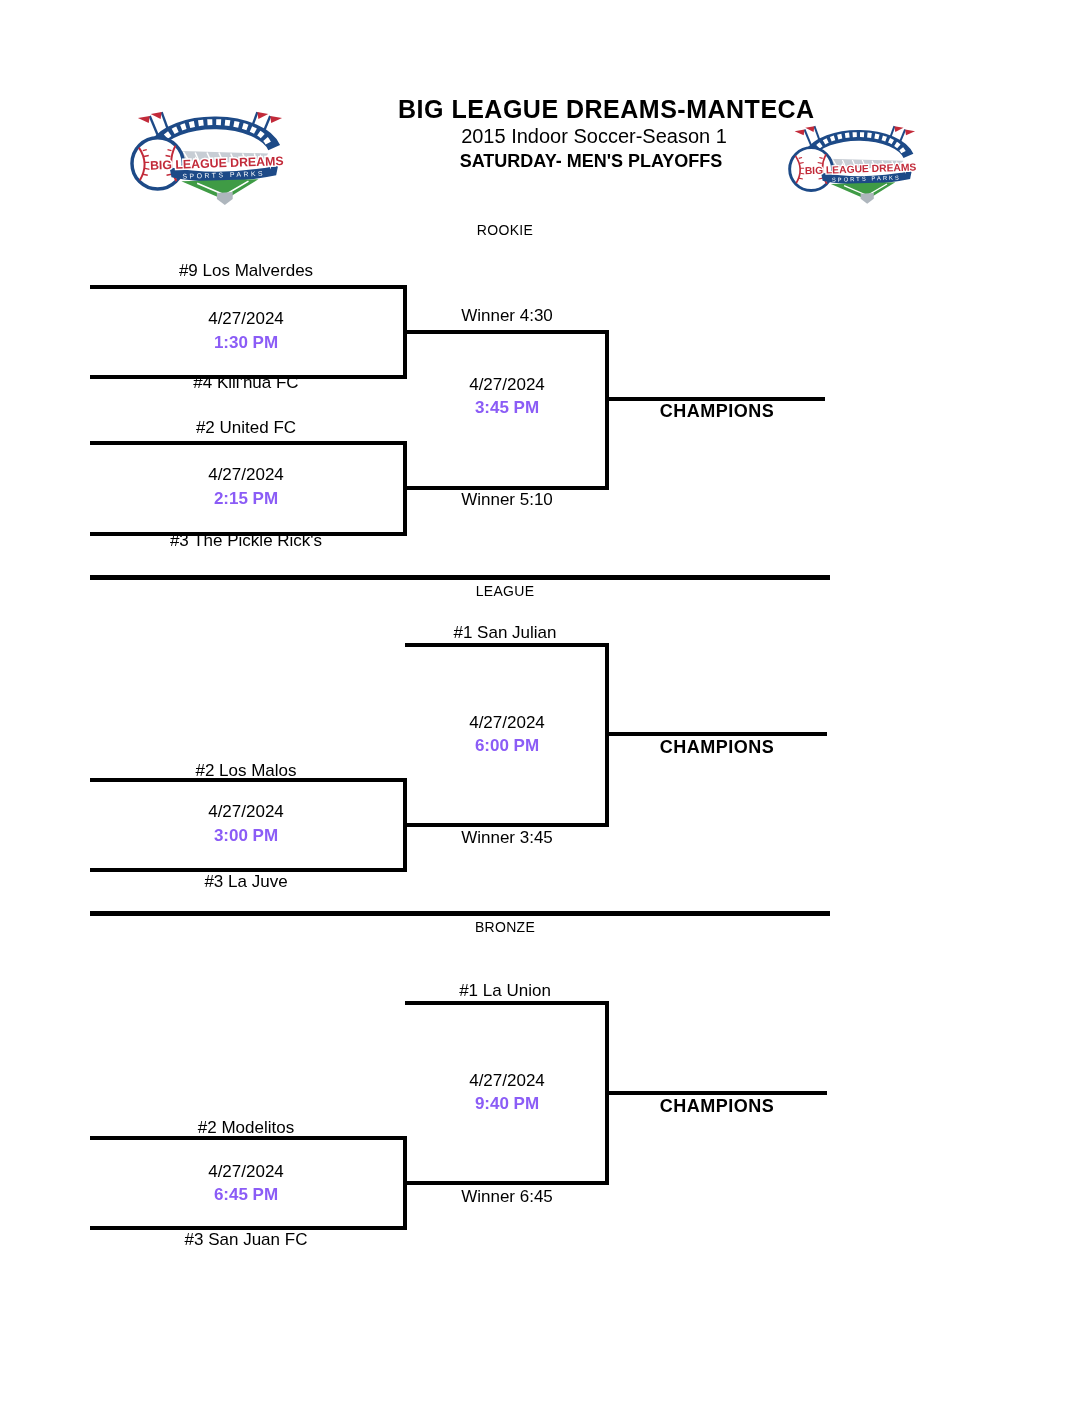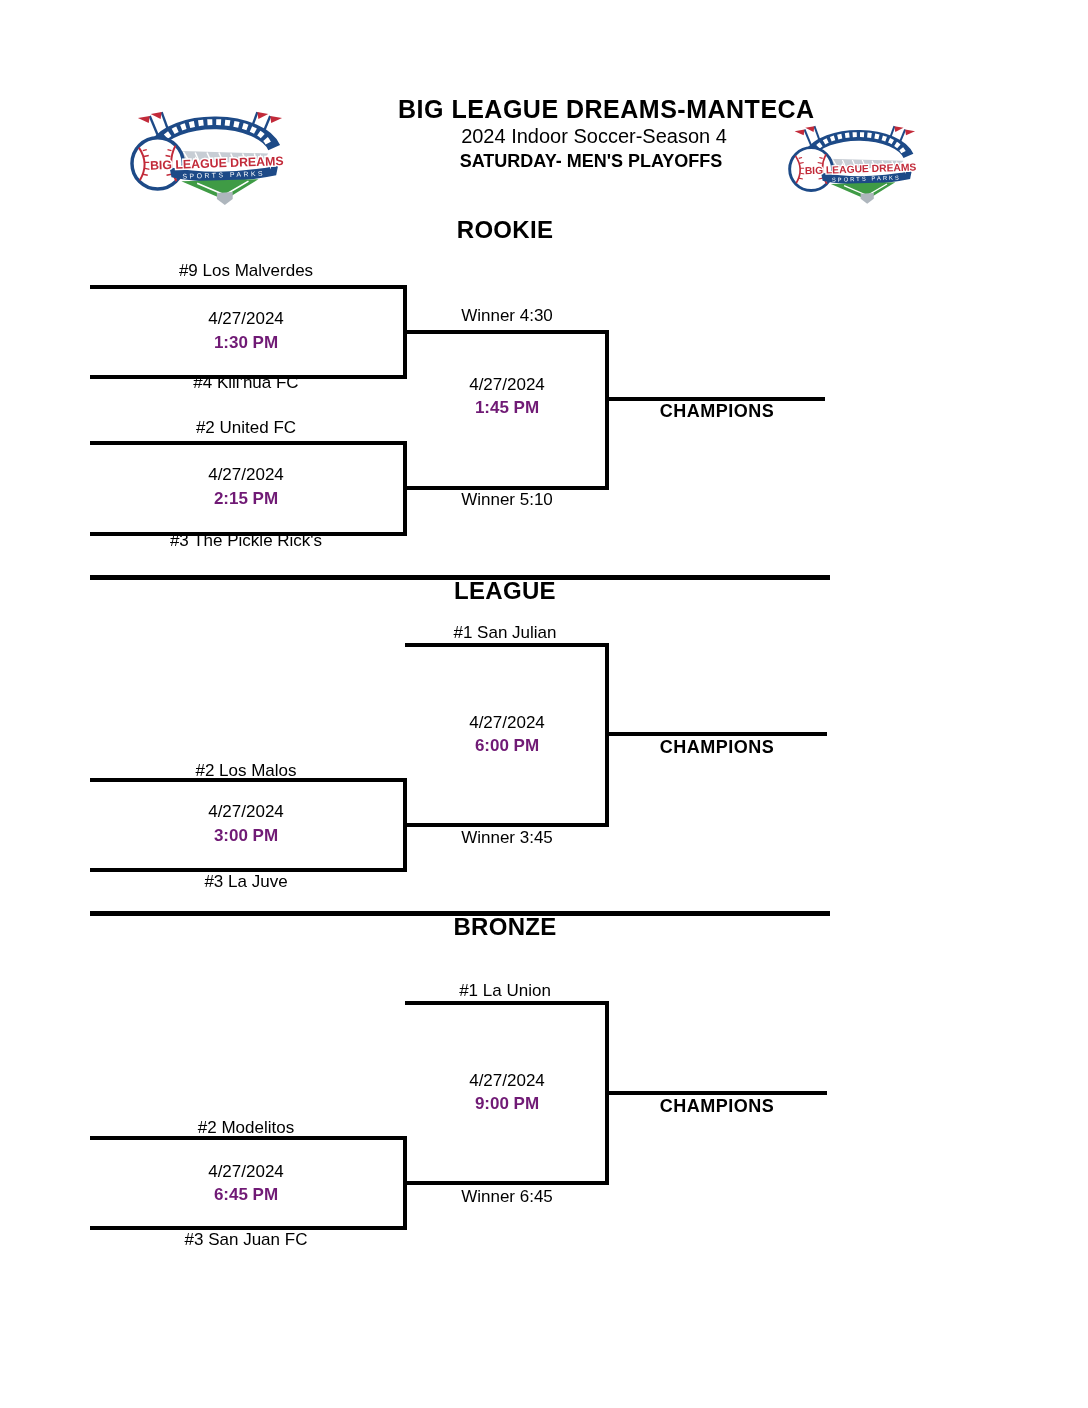--- a/index.html
+++ b/index.html
@@ -3,28 +3,28 @@
 <meta charset="utf-8">
 <style>
   html,body { margin:0; padding:0; }
   body {
     width:1088px; height:1408px; position:relative; background:#ffffff;
     font-family:"Liberation Sans","DejaVu Sans",sans-serif; color:#000;
     overflow:hidden;
   }
   .t { position:absolute; font-size:17px; line-height:20px; text-align:center;
        white-space:nowrap; z-index:1; }
-  .red { color:#701a75; font-weight:bold; }
+  .red { color:#8b5cf6; font-weight:bold; }
   .hl,.vl { position:absolute; background:#000; z-index:2; }
   .hl { height:4px; } .vl { width:4px; }
   .divider { height:5px; }
   .title { font-size:25px; line-height:26px; font-weight:bold; letter-spacing:.5px; }
   .subtitle { font-size:20px; line-height:24px; }
   .playoffs { font-size:18px; line-height:22px; font-weight:bold; }
-  .section { font-size:24px; font-weight:bold; letter-spacing:.3px; }
+  .section { font-size:14px; font-weight:normal; letter-spacing:.3px; }
   .champ { font-size:18px; font-weight:bold; letter-spacing:.5px; }
   .logo { position:absolute; z-index:1; }
 </style>
 </head>
 <body>
 
 <svg width="0" height="0" style="position:absolute" aria-hidden="true">
   <defs>
     <symbol id="bld-logo" viewBox="0 0 160 100">
       <g>
@@ -67,21 +67,21 @@
 </svg>
 
 <svg class="logo" style="left:130px;top:106px" width="158" height="99">
     <use href="#bld-logo"></use>
   </svg>
 <svg class="logo" style="left:788px;top:121px" width="132" height="83">
     <use href="#bld-logo"></use>
   </svg>
 
 <div class="t title" style="left:398px;top:96px;width:400px">BIG LEAGUE DREAMS-MANTECA</div>
-<div class="t subtitle" style="left:394px;top:124px;width:400px">2024 Indoor Soccer-Season 4</div>
+<div class="t subtitle" style="left:394px;top:124px;width:400px">2015 Indoor Soccer-Season 1</div>
 <div class="t playoffs" style="left:391px;top:150px;width:400px">SATURDAY- MEN'S PLAYOFFS</div>
 
 <div class="t section" style="left:355px;top:220px;width:300px">ROOKIE</div>
 
 <div class="t" style="left:96px;top:261px;width:300px">#9 Los Malverdes</div>
 <div class="hl" style="left:90px;top:285px;width:315px"></div>
 <div class="t" style="left:96px;top:309px;width:300px">4/27/2024</div>
 <div class="t red" style="left:96px;top:333px;width:300px">1:30 PM</div>
 <div class="hl" style="left:90px;top:375px;width:315px"></div>
 <div class="t" style="left:96px;top:373px;width:300px">#4 Kili'hua FC</div>
@@ -94,21 +94,21 @@
 <div class="t" style="left:96px;top:465px;width:300px">4/27/2024</div>
 <div class="t red" style="left:96px;top:489px;width:300px">2:15 PM</div>
 <div class="hl" style="left:90px;top:532px;width:315px"></div>
 <div class="t" style="left:96px;top:531px;width:300px">#3 The Pickle Rick's</div>
 <div class="vl" style="left:403px;top:441px;height:95px"></div>
 <div class="t" style="left:357px;top:490px;width:300px">Winner 5:10</div>
 <div class="hl" style="left:405px;top:486px;width:202px"></div>
 
 <div class="vl" style="left:605px;top:330px;height:160px"></div>
 <div class="t" style="left:357px;top:375px;width:300px">4/27/2024</div>
-<div class="t red" style="left:357px;top:398px;width:300px">1:45 PM</div>
+<div class="t red" style="left:357px;top:398px;width:300px">3:45 PM</div>
 <div class="hl" style="left:605px;top:397px;width:220px"></div>
 <div class="t champ" style="left:567px;top:401px;width:300px">CHAMPIONS</div>
 
 <div class="hl divider" style="left:90px;top:575px;width:740px"></div>
 
 <div class="t section" style="left:355px;top:581px;width:300px">LEAGUE</div>
 
 <div class="t" style="left:355px;top:623px;width:300px">#1 San Julian</div>
 <div class="hl" style="left:405px;top:643px;width:202px"></div>
 <div class="vl" style="left:605px;top:643px;height:184px"></div>
@@ -128,21 +128,21 @@
 <div class="t" style="left:357px;top:828px;width:300px">Winner 3:45</div>
 
 <div class="hl divider" style="left:90px;top:911px;width:740px"></div>
 
 <div class="t section" style="left:355px;top:917px;width:300px">BRONZE</div>
 
 <div class="t" style="left:355px;top:981px;width:300px">#1 La Union</div>
 <div class="hl" style="left:405px;top:1001px;width:202px"></div>
 <div class="vl" style="left:605px;top:1001px;height:184px"></div>
 <div class="t" style="left:357px;top:1071px;width:300px">4/27/2024</div>
-<div class="t red" style="left:357px;top:1094px;width:300px">9:00 PM</div>
+<div class="t red" style="left:357px;top:1094px;width:300px">9:40 PM</div>
 <div class="hl" style="left:605px;top:1091px;width:222px"></div>
 <div class="t champ" style="left:567px;top:1096px;width:300px">CHAMPIONS</div>
 
 <div class="t" style="left:96px;top:1118px;width:300px">#2 Modelitos</div>
 <div class="hl" style="left:90px;top:1136px;width:315px"></div>
 <div class="t" style="left:96px;top:1162px;width:300px">4/27/2024</div>
 <div class="t red" style="left:96px;top:1185px;width:300px">6:45 PM</div>
 <div class="hl" style="left:90px;top:1226px;width:315px"></div>
 <div class="t" style="left:96px;top:1230px;width:300px">#3 San Juan FC</div>
 <div class="vl" style="left:403px;top:1136px;height:94px"></div>

